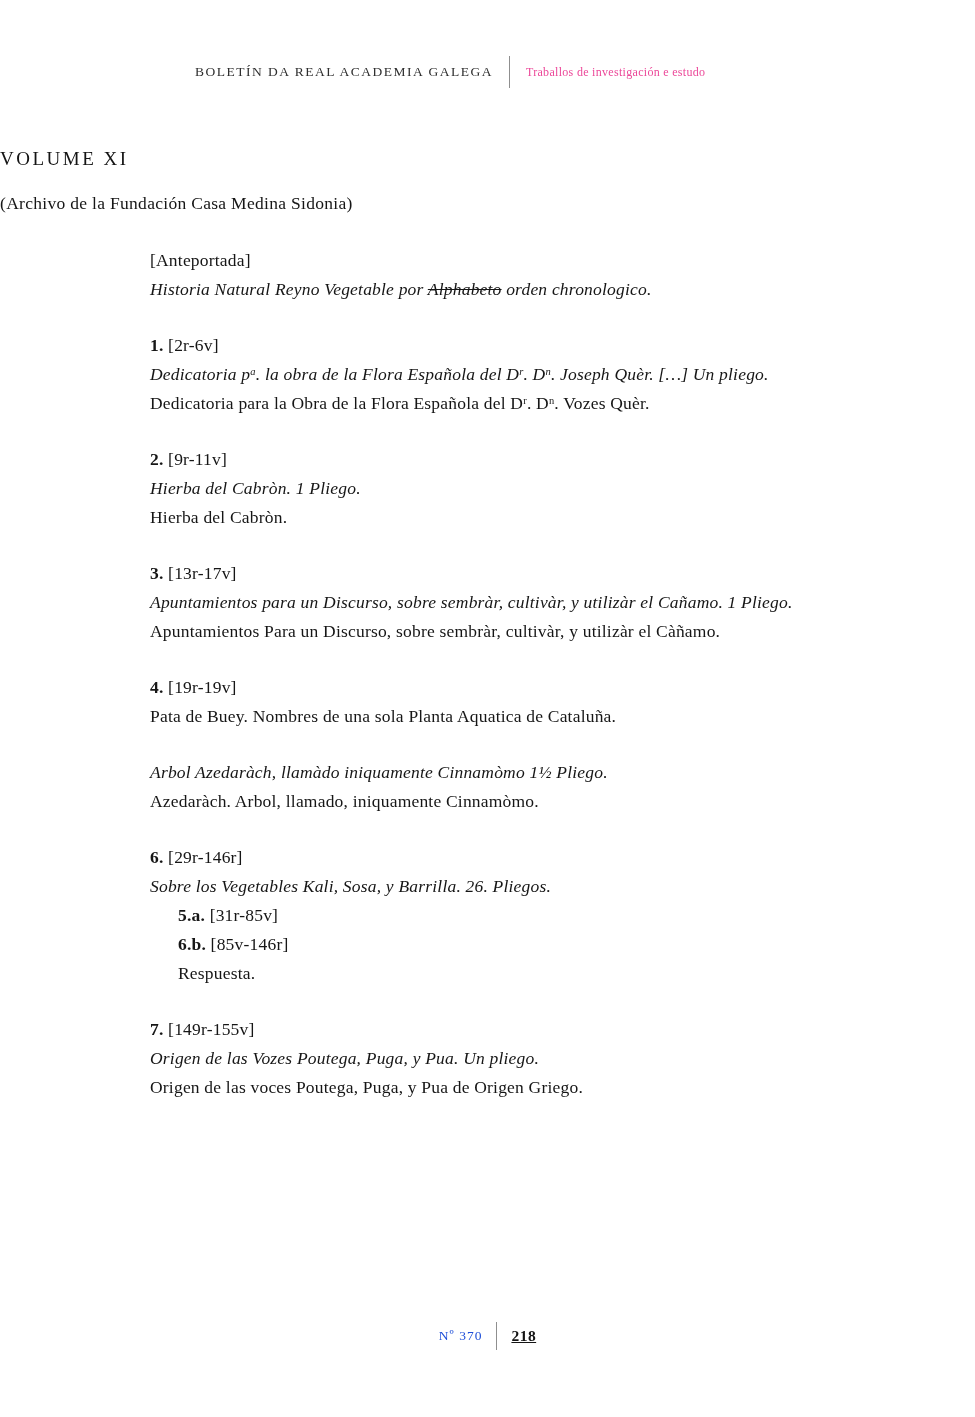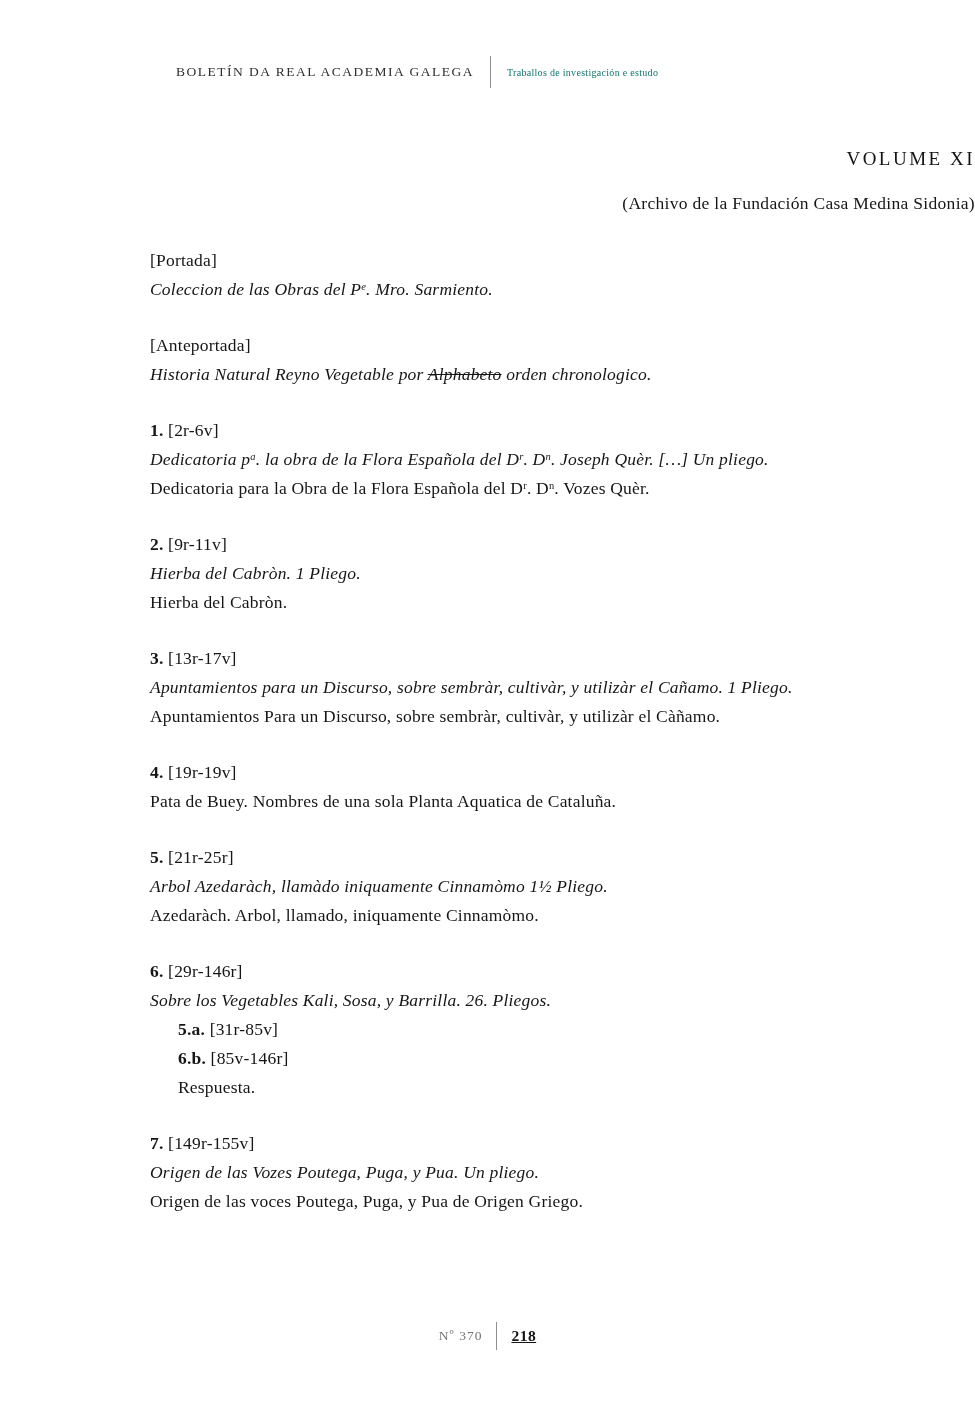--- a/index.html
+++ b/index.html
@@ -11,50 +11,50 @@
     font-family: "Liberation Serif", "DejaVu Serif", serif;
     color: #161616;
     overflow: hidden;
   }
   .page { position: absolute; inset: 0; background: #ffffff; }
 
   
   .header {
     position: absolute;
     top: 56px;
-    left: 176px;
+    left: 195px;
     display: flex;
     align-items: center;
   }
   .header-left {
     font-size: 13.5px;
     letter-spacing: 1.5px;
     color: #2e2e2e;
     white-space: nowrap;
   }
   .header-divider {
     width: 1px;
     height: 32px;
     background: #8f8f8f;
     margin: 0 16px;
   }
   .header-right {
-    font-size: 10px;
-    color: #0f766e;
+    font-size: 12px;
+    color: #ec4899;
     letter-spacing: 0.3px;
     white-space: nowrap;
   }
 
   
   .title-block {
     position: absolute;
     top: 148px;
     left: 0;
     width: 975px;
-    text-align: right;
+    text-align: left;
   }
   .title {
     font-size: 19px;
     letter-spacing: 2.5px;
     color: #141414;
   }
   .subtitle {
     font-size: 17.5px;
     margin-top: 23px;
     letter-spacing: 0.3px;
@@ -91,21 +91,21 @@
     top: 1322px;
     left: 0;
     width: 975px;
     display: flex;
     justify-content: center;
     align-items: center;
   }
   .footer-issue {
     font-size: 13.5px;
     letter-spacing: 1px;
-    color: #737373;
+    color: #1d4ed8;
   }
   .footer-divider {
     width: 1px;
     height: 28px;
     background: #8f8f8f;
     margin: 0 14px;
   }
   .footer-page {
     font-size: 15.5px;
     font-weight: bold;
@@ -125,24 +125,20 @@
     <span class="header-right">Traballos de investigación e estudo</span>
   </header>
 
   <div class="title-block">
     <div class="title">VOLUME XI</div>
     <div class="subtitle">(Archivo de la Fundación Casa Medina Sidonia)</div>
   </div>
 
   <main class="entries">
       <section class="entry">
-        <div class="line"><span class="seg">[Portada]</span></div>
-        <div class="line italic"><span class="seg">Coleccion de las Obras del P</span><span class="seg sup">e</span><span class="seg">. Mro. Sarmiento.</span></div>
-      </section>
-      <section class="entry">
         <div class="line"><span class="seg">[Anteportada]</span></div>
         <div class="line italic"><span class="seg">Historia Natural Reyno Vegetable por </span><span class="seg strike">Alphabeto</span><span class="seg"> orden chronologico.</span></div>
       </section>
       <section class="entry">
         <div class="line"><span class="seg bold">1.</span><span class="seg"> [2r-6v]</span></div>
         <div class="line italic"><span class="seg">Dedicatoria p</span><span class="seg sup">a</span><span class="seg">. la obra de la Flora Española del D</span><span class="seg sup">r</span><span class="seg">. D</span><span class="seg sup">n</span><span class="seg">. Joseph Quèr. […] Un pliego.</span></div>
         <div class="line"><span class="seg">Dedicatoria para la Obra de la Flora Española del D</span><span class="seg sup">r</span><span class="seg">. D</span><span class="seg sup">n</span><span class="seg">. Vozes Quèr.</span></div>
       </section>
       <section class="entry">
         <div class="line"><span class="seg bold">2.</span><span class="seg"> [9r-11v]</span></div>
@@ -152,21 +148,20 @@
       <section class="entry">
         <div class="line"><span class="seg bold">3.</span><span class="seg"> [13r-17v]</span></div>
         <div class="line italic"><span class="seg">Apuntamientos para un Discurso, sobre sembràr, cultivàr, y utilizàr el Cañamo. 1 Pliego.</span></div>
         <div class="line"><span class="seg">Apuntamientos Para un Discurso, sobre sembràr, cultivàr, y utilizàr el Càñamo.</span></div>
       </section>
       <section class="entry">
         <div class="line"><span class="seg bold">4.</span><span class="seg"> [19r-19v]</span></div>
         <div class="line"><span class="seg">Pata de Buey. Nombres de una sola Planta Aquatica de Cataluña.</span></div>
       </section>
       <section class="entry">
-        <div class="line"><span class="seg bold">5.</span><span class="seg"> [21r-25r]</span></div>
         <div class="line italic"><span class="seg">Arbol Azedaràch, llamàdo iniquamente Cinnamòmo 1½ Pliego.</span></div>
         <div class="line"><span class="seg">Azedaràch. Arbol, llamado, iniquamente Cinnamòmo.</span></div>
       </section>
       <section class="entry">
         <div class="line"><span class="seg bold">6.</span><span class="seg"> [29r-146r]</span></div>
         <div class="line italic"><span class="seg">Sobre los Vegetables Kali, Sosa, y Barrilla. 26. Pliegos.</span></div>
         <div class="line indent"><span class="seg bold">5.a.</span><span class="seg"> [31r-85v]</span></div>
         <div class="line indent"><span class="seg bold">6.b.</span><span class="seg"> [85v-146r]</span></div>
         <div class="line indent"><span class="seg">Respuesta.</span></div>
       </section>

